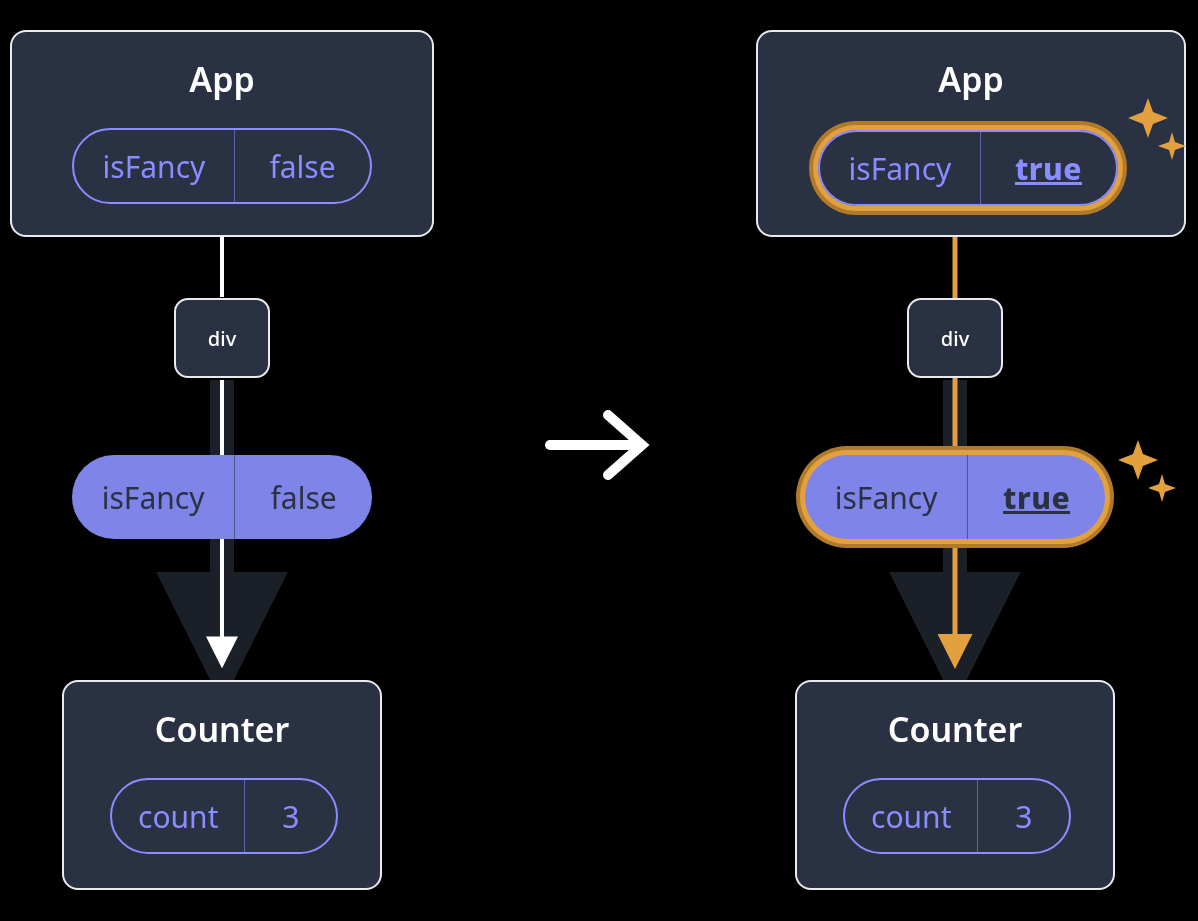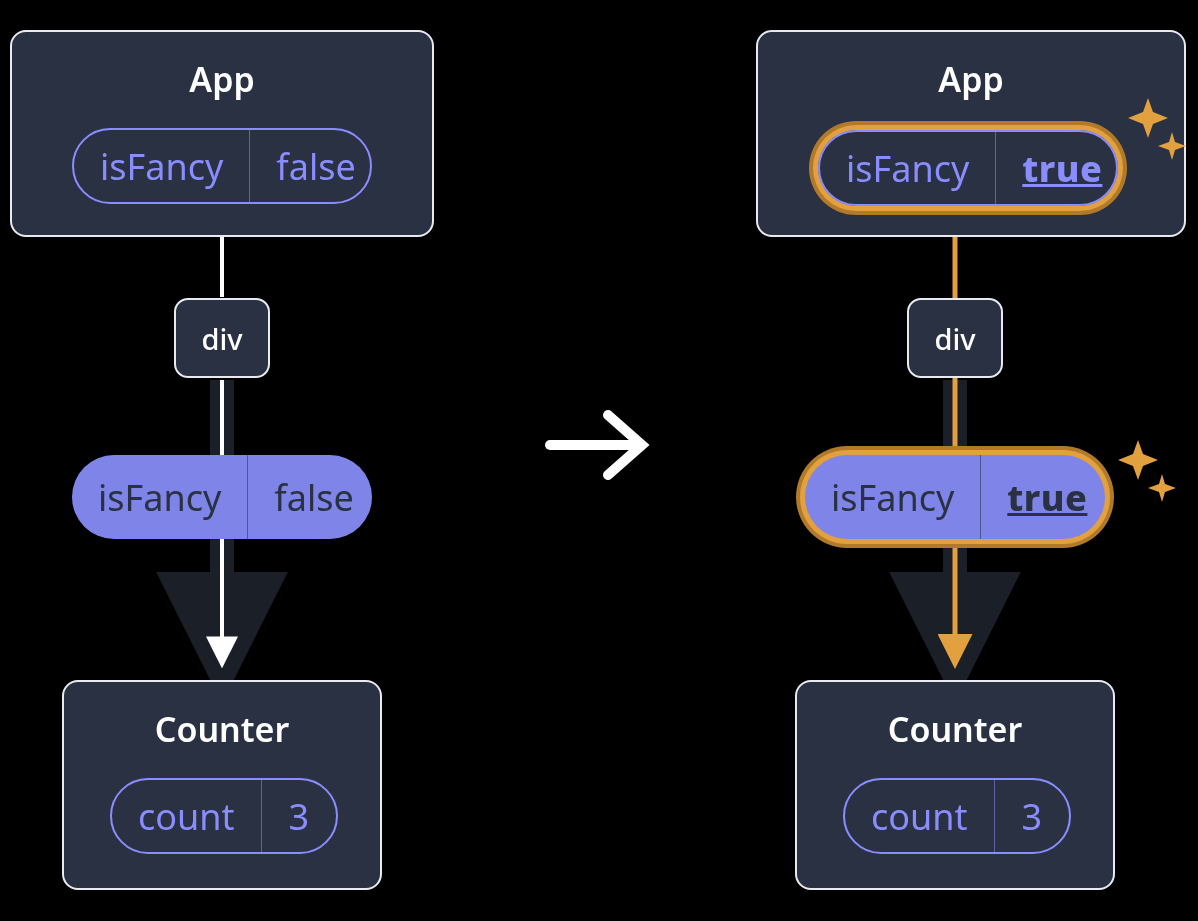--- a/index.html
+++ b/index.html
@@ -13,23 +13,23 @@
     --orange:#e2a03f;
     --orange-dark:#b07a2a;
     --dark-arrow:#1b1f28;
   }
   html,body{margin:0;padding:0;background:var(--bg);width:1198px;height:921px;font-family:system-ui,-apple-system,Segoe UI,Roboto,Arial,sans-serif;overflow:hidden;}
   .stage{position:relative;width:1198px;height:921px;}
 
   .box{position:absolute;background:var(--panel);border:2px solid var(--panel-border);border-radius:16px;box-sizing:border-box;}
   .box-title{color:var(--text);font-size:34px;font-weight:600;text-align:center;width:100%;position:absolute;top:24px;left:0;}
 
-  .smallbox{position:absolute;background:var(--panel);border:2px solid var(--panel-border);border-radius:14px;box-sizing:border-box;display:flex;align-items:center;justify-content:center;color:var(--text);font-size:29px;font-weight:500;}
+  .smallbox{position:absolute;background:var(--panel);border:2px solid var(--panel-border);border-radius:14px;box-sizing:border-box;display:flex;align-items:center;justify-content:center;color:var(--text);font-size:20px;font-weight:500;}
 
-  .pill{position:absolute;border-radius:999px;box-sizing:border-box;display:flex;align-items:stretch;overflow:hidden;font-size:36px;}
+  .pill{position:absolute;border-radius:999px;box-sizing:border-box;display:flex;align-items:stretch;overflow:hidden;font-size:30px;}
   .pill .seg{display:flex;align-items:center;justify-content:center;padding:0 26px;}
   .pill .sep{width:0;border-left:1px solid currentColor;opacity:.55;}
   .pill.outline{border:2px solid var(--purple);color:var(--purple);background:transparent;}
   .pill.filled{background:var(--purple-fill);color:var(--purple-text);}
   .pill.orange-ring{box-shadow:0 0 0 5px var(--orange), 0 0 0 9px var(--orange-dark);}
   .pill .seg.bold{font-weight:800;letter-spacing:.5px;text-decoration:underline;}
 
   .svg-overlay{position:absolute;inset:0;width:1198px;height:921px;pointer-events:none;}
 
   .sparkle{position:absolute;color:var(--orange);pointer-events:none;}

